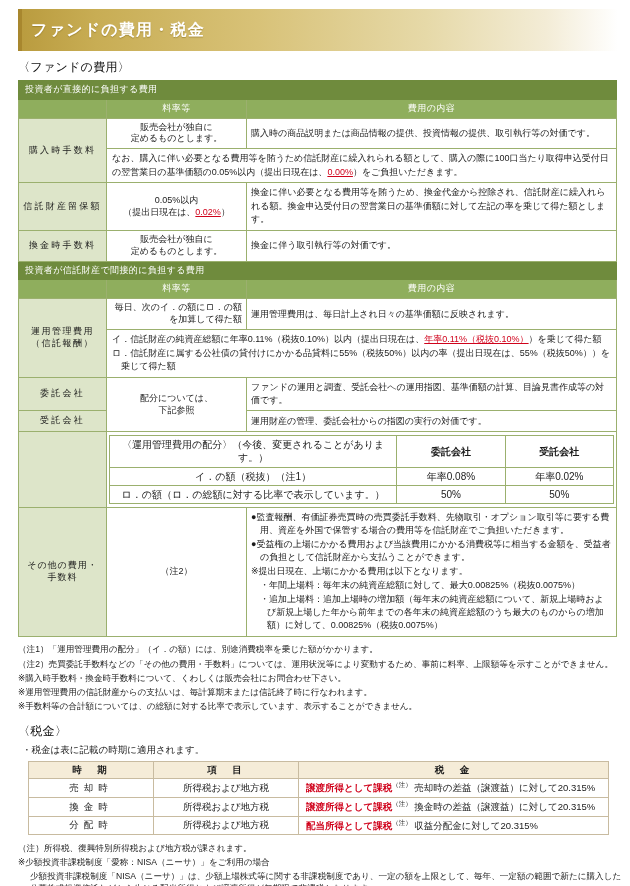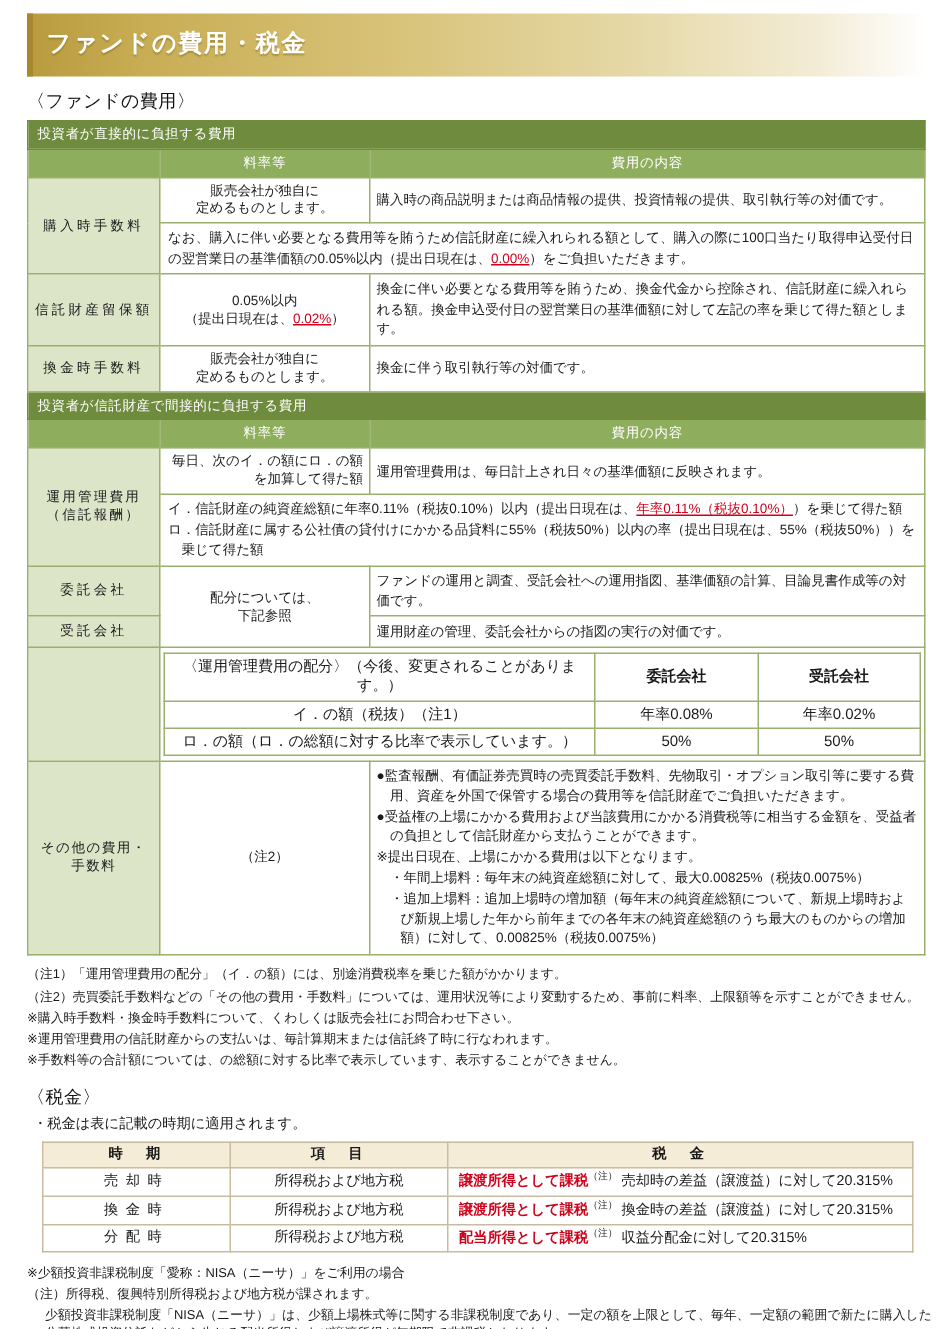--- a/index.html
+++ b/index.html
@@ -323,18 +323,18 @@
     <tr>
       <td class="period">分配時</td>
       <td>所得税および地方税</td>
       <td class="taxcell"><span class="red-b">配当所得として課税</span><span class="sup">（注）</span>&nbsp;<span>収益分配金に対して20.315%</span></td>
     </tr>
   </tbody>
 </table>
 </div>
 
 <div class="footnotes">
+  <p>（注）所得税、復興特別所得税および地方税が課されます。</p>
   <p>※少額投資非課税制度「愛称：NISA（ニーサ）」をご利用の場合</p>
-  <p>（注）所得税、復興特別所得税および地方税が課されます。</p>
   <p class="ind">少額投資非課税制度「NISA（ニーサ）」は、少額上場株式等に関する非課税制度であり、一定の額を上限として、毎年、一定額の範囲で新たに購入した公募株式投資信託などから生じる配当所得および譲渡所得が無期限で非課税となります。</p>
   <p class="ind">ご利用になられるのは、販売会社で非課税口座を開設し、税法上の要件を満たした商品を購入するなど、一定の条件に該当する方が対象となります。</p>
 
 </div>
 
 </body></html>

